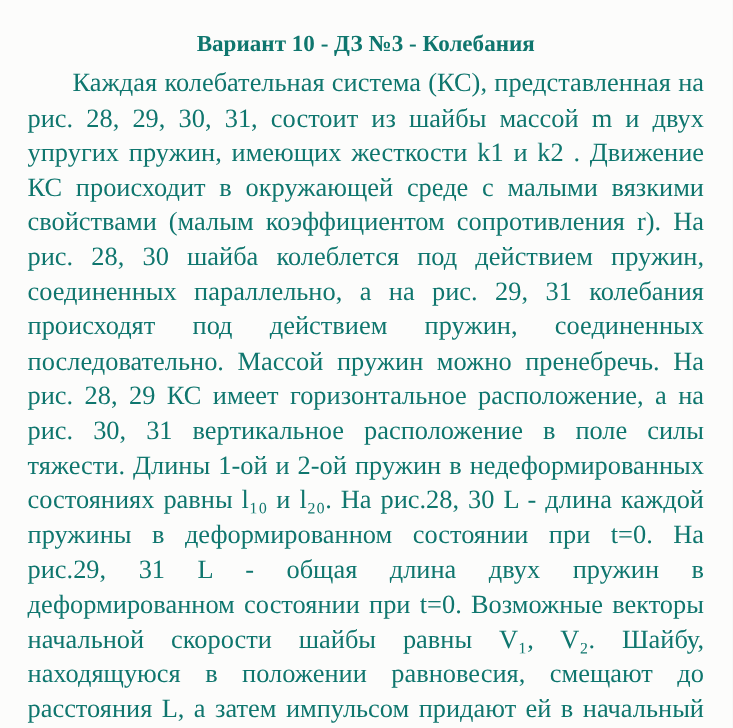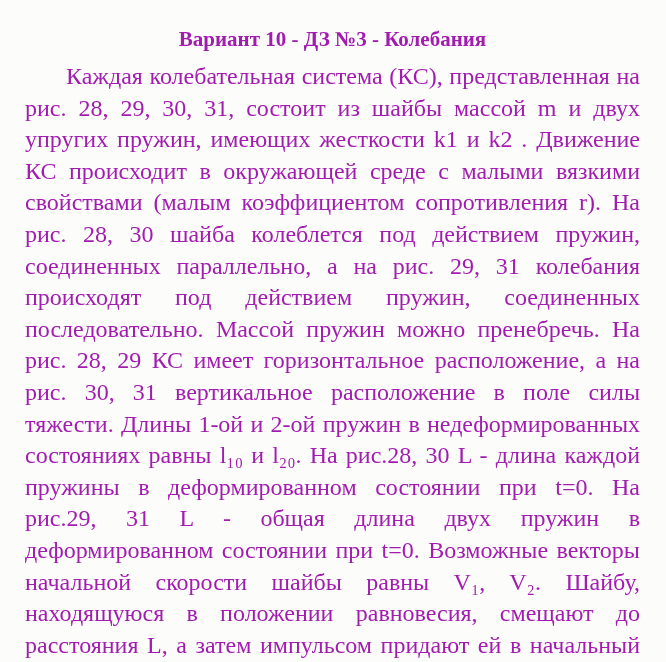--- a/index.html
+++ b/index.html
@@ -8,21 +8,21 @@
     background: #f6f5f3;
   }
   .page {
     position: relative;
     width: 666px;
     height: 662px;
     box-sizing: border-box;
     background: #fcfcfb;
     padding: 24px 26px 0 25px;
     font-family: "Liberation Serif", "DejaVu Serif", serif;
-    color: #a21caf;
+    color: #0f766e;
     overflow: hidden;
   }
   .title {
     margin: 0;
     font-size: 21px;
     font-weight: bold;
     text-align: center;
     line-height: 30px;
   }
   .body-text {

